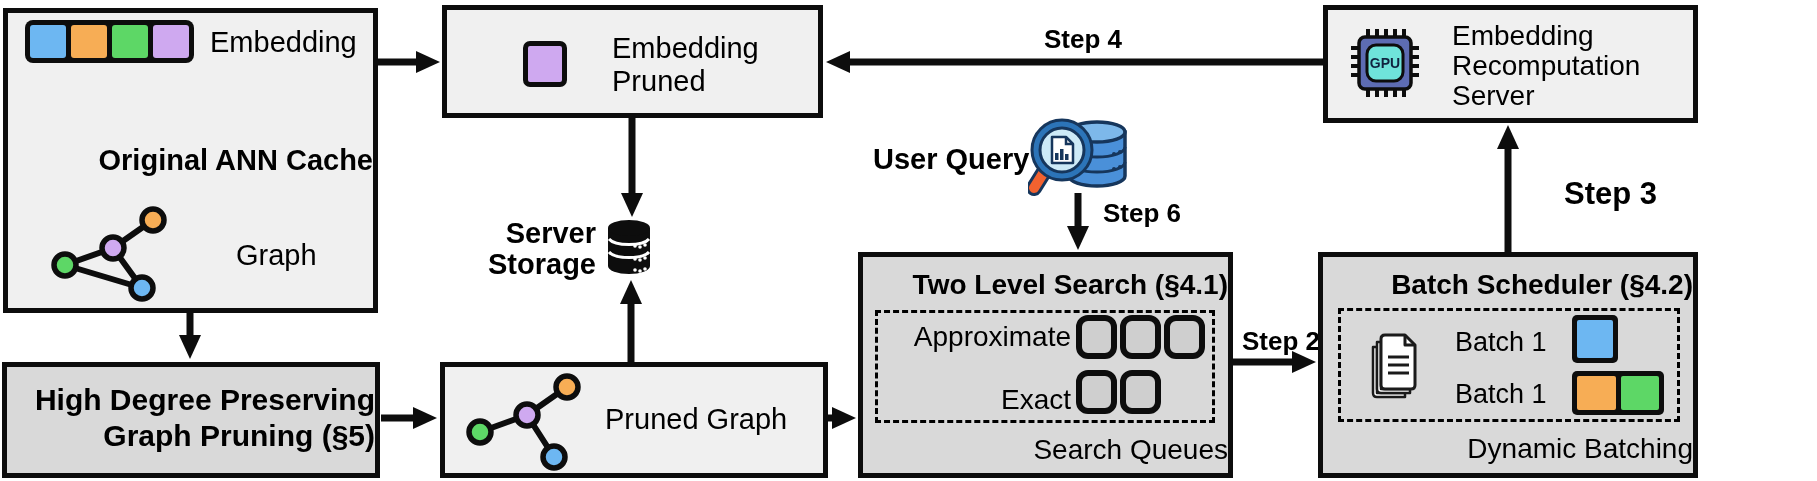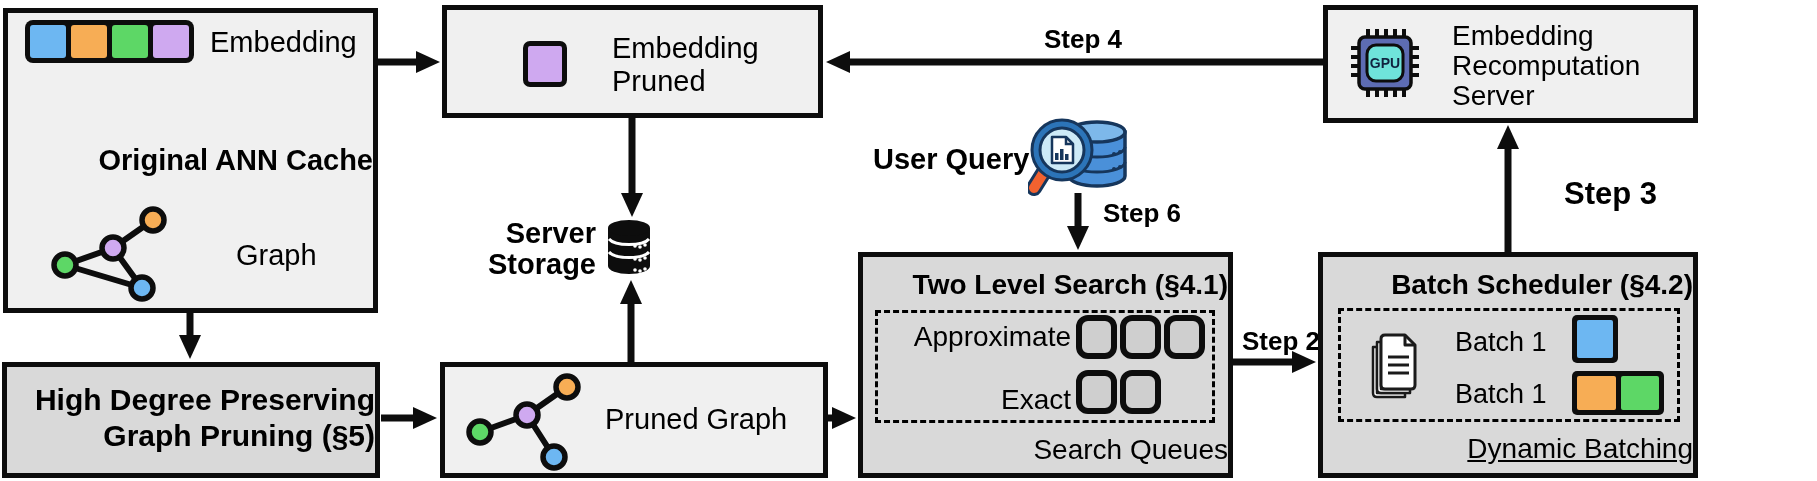--- a/index.html
+++ b/index.html
@@ -224,21 +224,21 @@
     </svg>
     <div class="lbl" style="left:132px; top:70px; font-size:27px;">Batch 1</div>
     <div class="chip" style="left:249px; top:58px; width:46px; height:48px;">
       <div class="cell c-blue" style="flex:1;"></div>
     </div>
     <div class="lbl" style="left:132px; top:122px; font-size:27px;">Batch 1</div>
     <div class="chip" style="left:249px; top:114px; width:92px; height:44px;">
       <div class="cell c-orange" style="flex:1;"></div>
       <div class="cell c-green" style="flex:1;"></div>
     </div>
-    <div class="lbl center" style="left:0; top:176px; width:100%; font-size:28px;text-decoration:underline;">Dynamic Batching</div>
+    <div class="lbl center" style="left:0; top:176px; width:100%; font-size:28px;">Dynamic Batching</div>
   </div>
 
   <div class="lbl bold" style="left:1564px; top:176px; font-size:31px;">Step 3</div>
 
   <div class="box" style="left:1323px; top:5px; width:375px; height:118px;">
     <svg class="abs" style="left:22px; top:18px;" width="70" height="70">
       <g fill="#0d0d0d">
         <rect x="16" y="1" width="4" height="9"></rect>
           <rect x="25" y="1" width="4" height="9"></rect>
           <rect x="34" y="1" width="4" height="9"></rect>

